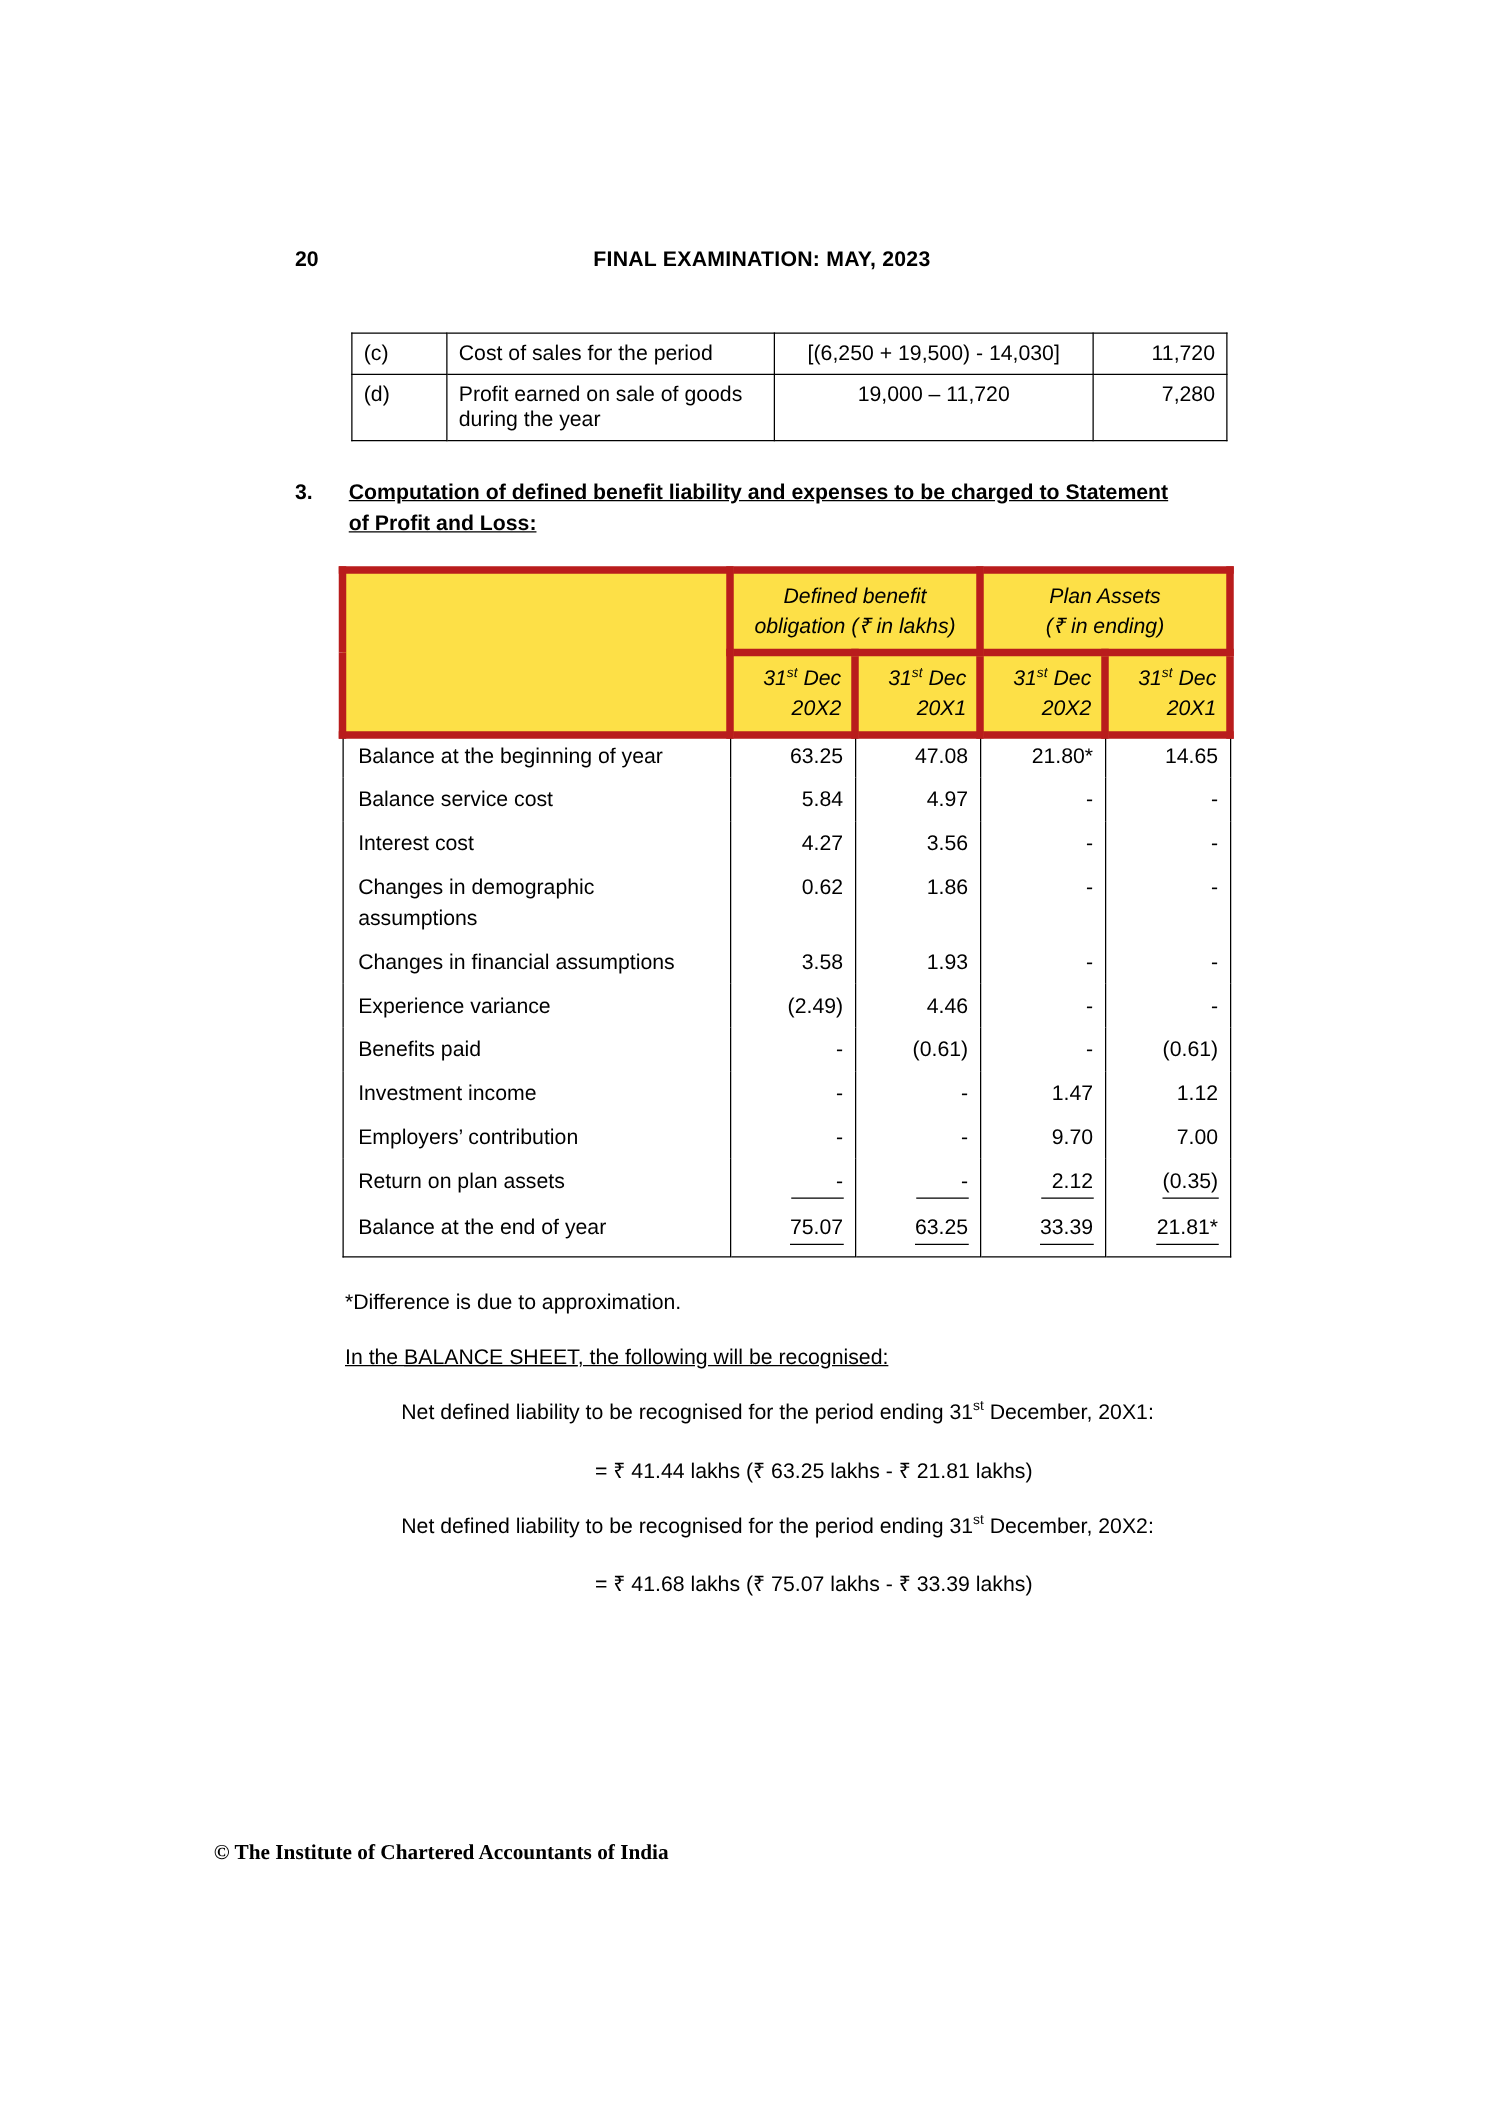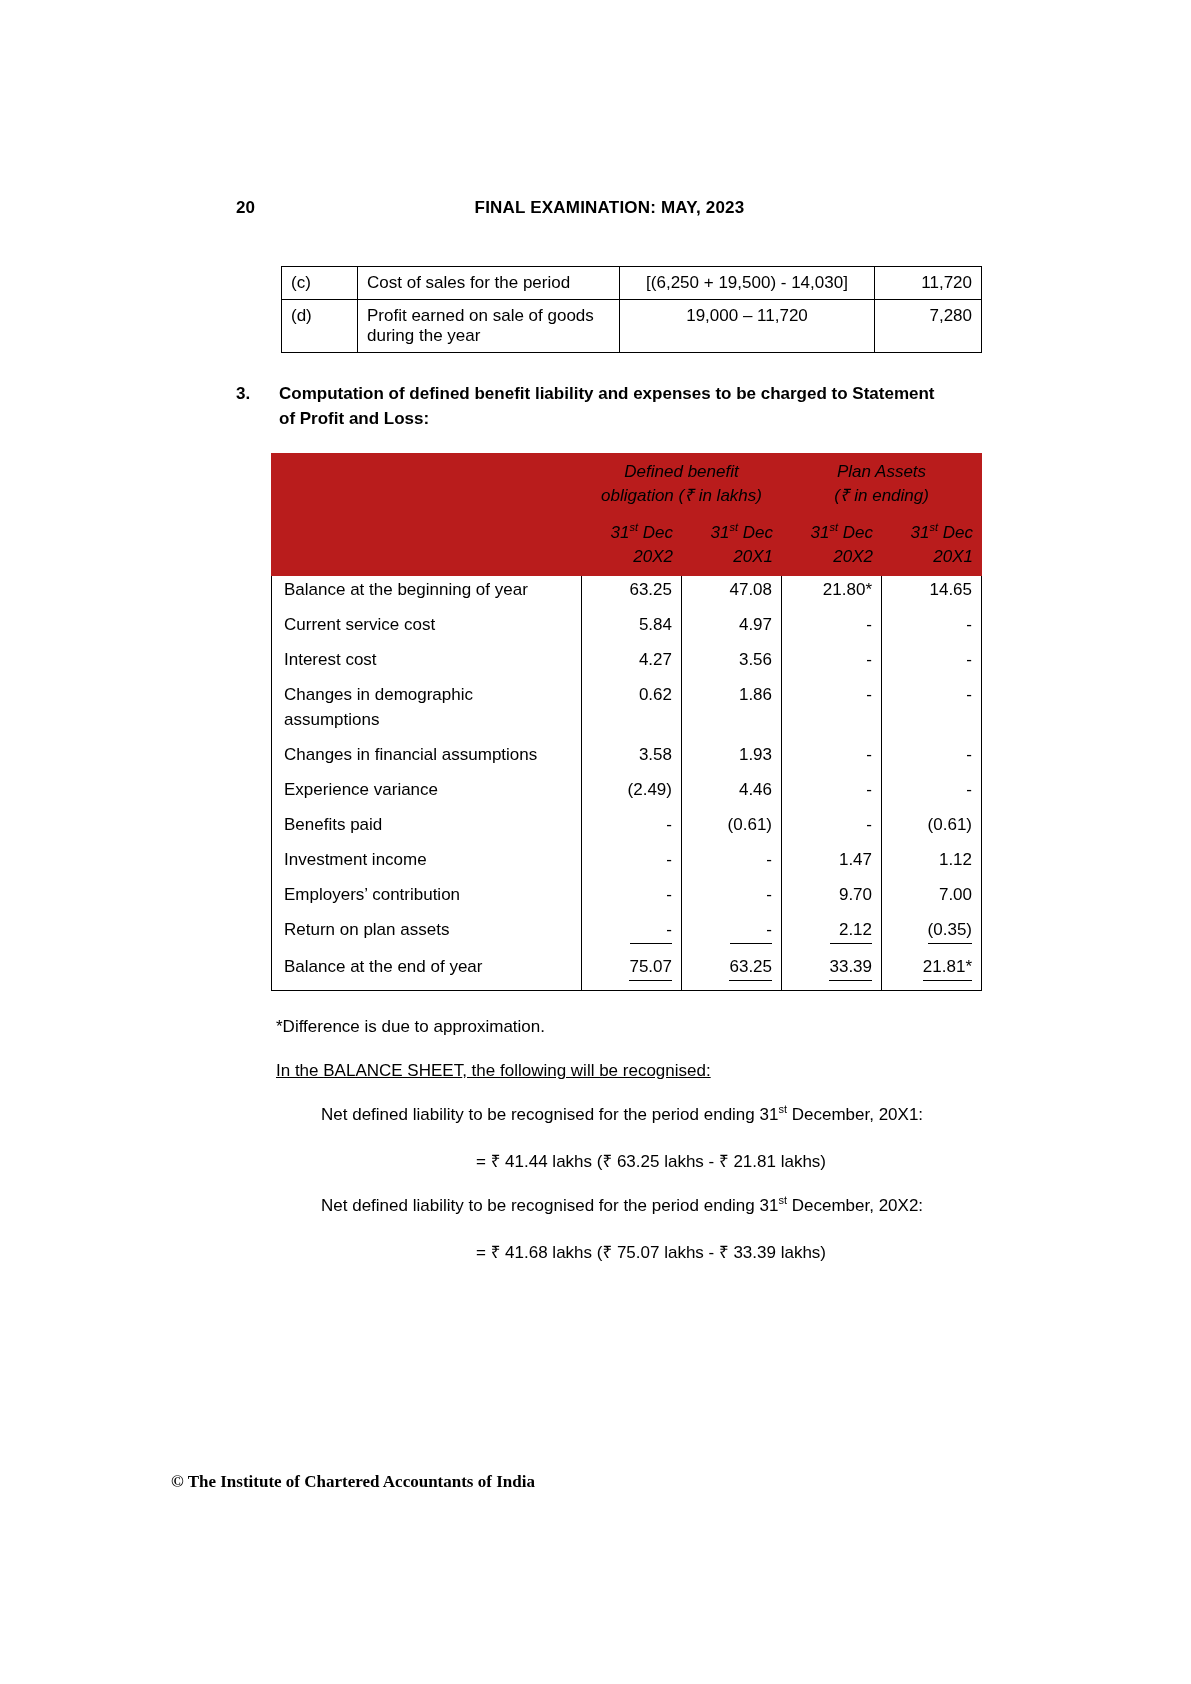--- a/index.html
+++ b/index.html
@@ -22,26 +22,26 @@
   .t1 { margin:44px 0 0 45px; width:700px; table-layout:fixed; }
   .t1 td { border:1px solid #000; padding:6px 9px; vertical-align:top; }
   .t1 .key  { width:76px; }
   .t1 .desc { width:262px; white-space:pre-line; }
   .t1 .calc { width:255px; text-align:center; }
   .t1 .amt  { width:107px; text-align:right; }
 
   
   .sec { display:flex; margin-top:28px; font-weight:bold; line-height:25px; }
   .sec-num { width:43px; flex:none; }
-  .sec-title { white-space:pre-line; }
+  .sec-title { white-space:pre-line;text-decoration:underline; }
 
   
   .t2 { margin:22px 0 0 35px; width:710px; table-layout:fixed; border:1.5px solid #000; }
-  .t2 th { background:#b91c1c; font-weight:normal; font-style:italic;
-           border:1px solid #b91c1c; padding:6px 8px; }
+  .t2 th { background:#fde047; font-weight:normal; font-style:italic;
+           border:6px solid #b91c1c; padding:6px 8px; }
   .t2 .grp { text-align:center; line-height:24px; }
   .t2 .colh { text-align:right; line-height:24px; }
   .t2 .corner { width:310px; }
   .t2 col.c-num { width:100px; }
   .t2 td { padding:5px 9px; vertical-align:top; border-left:1px solid #000; line-height:25px; }
   .t2 td:first-child { border-left:none; }
   .t2 td.lbl { white-space:pre-line; padding-left:12px; }
   .t2 td.num { text-align:right; }
   .t2 tbody tr:first-child td { padding-top:1px; }
   .t2 tbody tr:last-child td { padding-bottom:9px; }
@@ -137,21 +137,21 @@
       </thead>
       <tbody>
         <tr>
           <td class="lbl">Balance at the beginning of year</td>
           <td class="num">63.25</td>
           <td class="num">47.08</td>
           <td class="num">21.80*</td>
           <td class="num">14.65</td>
         </tr>
         <tr>
-          <td class="lbl">Current service cost</td>
+          <td class="lbl">Balance service cost</td>
           <td class="num">5.84</td>
           <td class="num">4.97</td>
           <td class="num">-</td>
           <td class="num">-</td>
         </tr>
         <tr>
           <td class="lbl">Interest cost</td>
           <td class="num">4.27</td>
           <td class="num">3.56</td>
           <td class="num">-</td>

